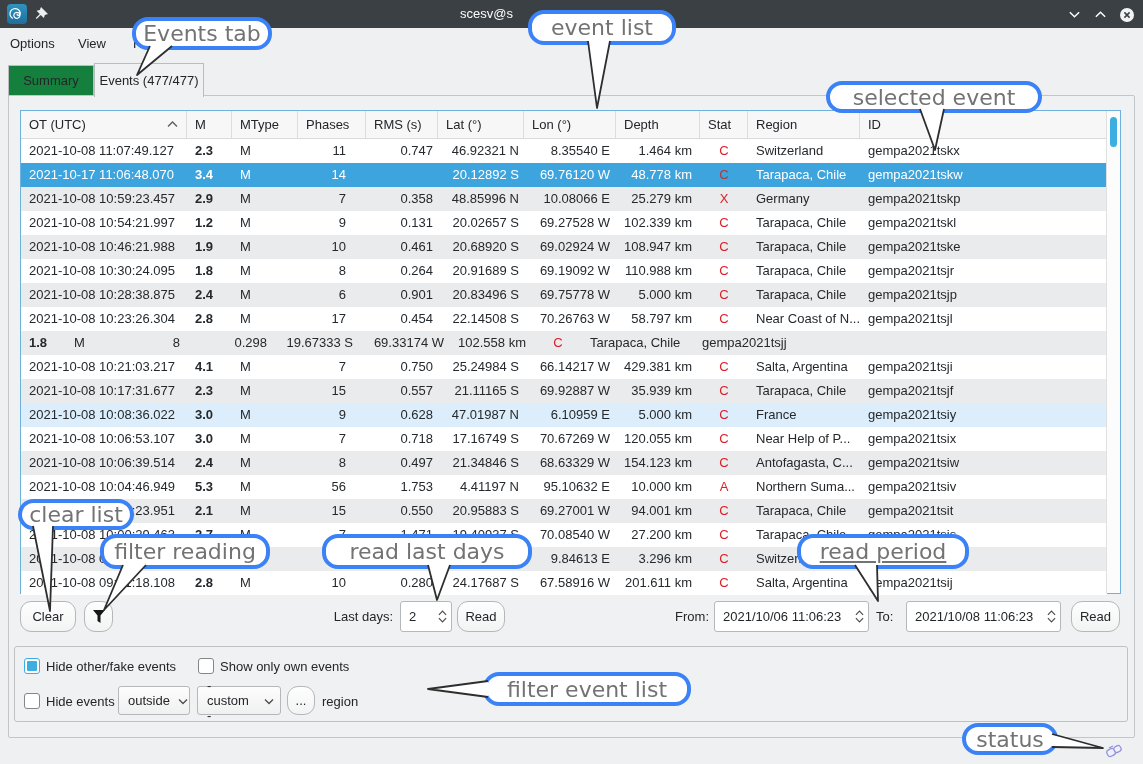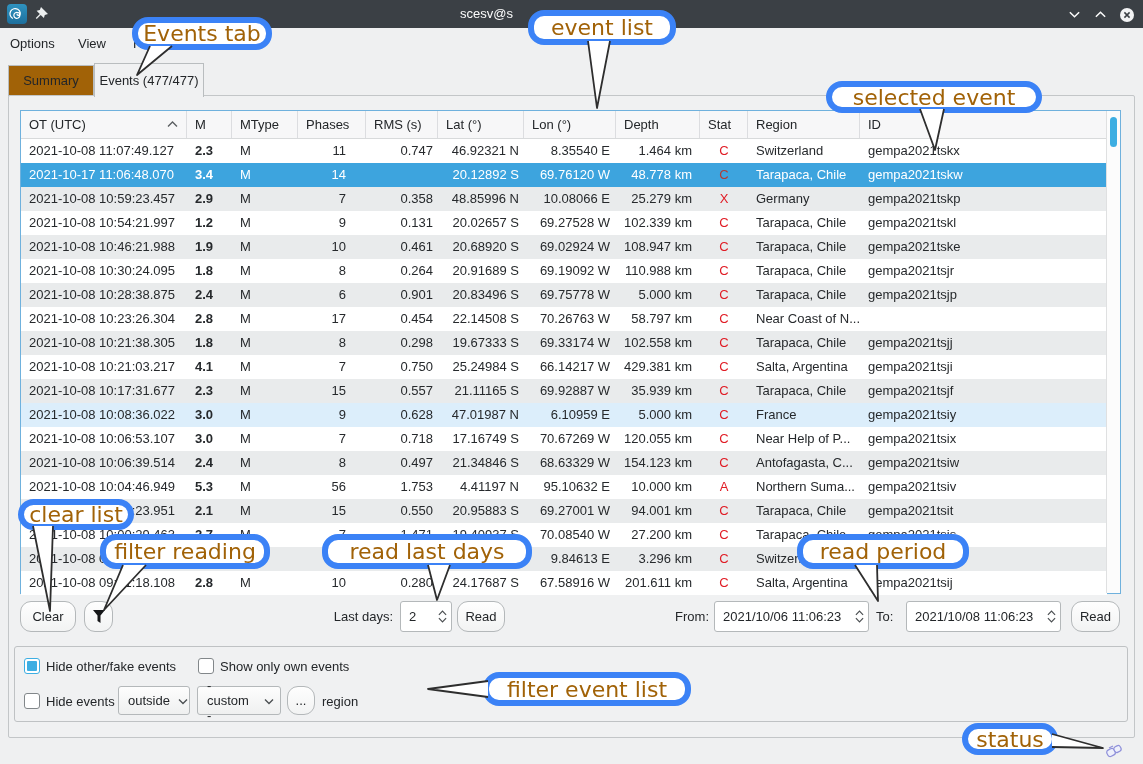--- a/index.html
+++ b/index.html
@@ -8,21 +8,21 @@
   
   .titlebar{position:absolute;left:0;top:0;width:1143px;height:28px;background:#3b4045}
   .titlebar .title{position:absolute;left:460px;top:0;height:28px;line-height:28px;color:#fcfcfc;font-size:13px}
   .appicon{position:absolute;left:7px;top:4px;width:20px;height:20px;border-radius:4px;background:linear-gradient(#2f93c0,#1d6f9d)}
   .pin{position:absolute;left:33px;top:5px;width:18px;height:18px}
   .winbtn{position:absolute;top:6px;width:17px;height:17px;display:flex;align-items:center;justify-content:center}
   
   .menuitem{position:absolute;top:28px;height:32px;line-height:32px;font-size:13px;color:#232629;padding:0 4px}
   
   .tab{position:absolute;box-sizing:border-box;border:1px solid #b9bdbf;display:flex;align-items:center;justify-content:center;font-size:13px;color:#232629}
-  .tab.inactive{left:8px;top:65px;width:86px;height:31px;background:#a16207;z-index:1}
+  .tab.inactive{left:8px;top:65px;width:86px;height:31px;background:#15803d;z-index:1}
   .tab.active{left:94px;top:63px;width:110px;height:34px;background:#f0f1f2;border-bottom:none;z-index:3}
   
   .panel{position:absolute;left:8px;top:95px;width:1127px;height:643px;background:#f0f1f2;border:1px solid #c3c6c8;box-sizing:border-box;border-radius:2px;z-index:2}
   
   .table{position:absolute;left:20px;top:110px;width:1101px;height:484px;background:#fff;border:1px solid #6fb1dd;box-sizing:border-box;z-index:4}
   .thead{display:flex;height:28px;width:calc(100% - 13px);background:#f7f7f8;border-bottom:1px solid #d8dadb;box-sizing:border-box}
   .th{box-sizing:border-box;border-right:1px solid #dcdde0;font-size:13px;color:#232629;display:flex;align-items:center;padding:0 4px 0 8px;overflow:hidden;white-space:nowrap}
   .tbody{width:calc(100% - 13px)}
   .tr{display:flex;height:24px;background:#fff}
   .tr.alt{background:#e9ebec}
@@ -44,23 +44,23 @@
   .field .spin{margin-left:auto;display:flex;flex-direction:column;align-items:center;gap:1px}
   .combo{position:absolute;height:29px;box-sizing:border-box;background:linear-gradient(#fdfdfd,#eff0f0);border:1px solid #b4b8ba;border-radius:3px;font-size:13px;color:#232629;display:flex;align-items:center;padding:0 6px 0 9px;z-index:5}
   .combo .car{margin-left:auto;padding-left:8px}
   .cb{position:absolute;width:16px;height:16px;background:#fff;border:1px solid #82878a;border-radius:3px;box-sizing:border-box;z-index:5}
   .cb.partial{border-color:#3daee2}
   .cb.partial::after{content:"";position:absolute;left:2px;top:2px;right:2px;bottom:2px;background:#3daee2;border-radius:1px}
   .cblabel{position:absolute;font-size:13px;color:#232629;line-height:16px;z-index:5}
   .groupbox{position:absolute;left:14px;top:646px;width:1114px;height:76px;border:1px solid #bfc2c4;border-radius:3px;box-sizing:border-box;z-index:4}
   .statusicon{position:absolute;left:1104px;top:741px;width:20px;height:20px;z-index:5}
   
-  .callout{position:absolute;background:#fff;border:6px solid #3b82f6;border-radius:16px;box-sizing:border-box;
+  .callout{position:absolute;background:#fff;border:4px solid #3b82f6;border-radius:16px;box-sizing:border-box;
            display:flex;align-items:center;justify-content:center;font-family:"DejaVu Sans",sans-serif;
-           font-size:22px;color:#a16207;z-index:65;white-space:nowrap}
+           font-size:22px;color:#737373;z-index:65;white-space:nowrap}
   #tails{position:absolute;left:0;top:0;width:1143px;height:764px;z-index:66;pointer-events:none}
 </style>
 </head>
 <body>
 
 <div class="titlebar">
   <div class="appicon">
     <svg width="20" height="20" viewBox="0 0 20 20">
       <path d="M10 10 a1.3 1.3 0 1 0 1.3 -1.3 a3 3 0 1 0 1.4 3.6 a5.2 5.2 0 1 0 -7.2 1.9" fill="none" stroke="#ffffff" stroke-width="1.2" stroke-linecap="round"></path>
     </svg>
@@ -233,23 +233,23 @@
         <div class="td a-l" style="width: 166px; padding-right: 4px;">2021-10-08 10:23:26.304</div>
         <div class="td a-l b" style="width: 45px; padding-right: 4px;">2.8</div>
         <div class="td a-l" style="width: 66px; padding-right: 4px;">M</div>
         <div class="td a-r" style="width: 68px; padding-right: 20px;">17</div>
         <div class="td a-r" style="width: 72px; padding-right: 5px;">0.454</div>
         <div class="td a-r" style="width: 86px; padding-right: 5px;">22.14508 S</div>
         <div class="td a-r" style="width: 92px; padding-right: 6px;">70.26763 W</div>
         <div class="td a-r" style="width: 84px; padding-right: 8px;">58.797 km</div>
         <div class="td a-c stat" style="width: 48px; padding-right: 2px;">C</div>
         <div class="td a-l" style="width: 112px; padding-right: 4px;">Near Coast of N...</div>
-      </div>
-      <div class="tr alt">
-        <div class="td a-l" style="width: 166px; padding-right: 4px;">2021-10-08 10:21:38.305</div>
+        <div class="td a-l" style="flex: 1 1 0%; padding-right: 4px;">gempa2021tsjl</div>
+      </div>
+      <div class="tr alt">
         <div class="td a-l b" style="width: 45px; padding-right: 4px;">1.8</div>
         <div class="td a-l" style="width: 66px; padding-right: 4px;">M</div>
         <div class="td a-r" style="width: 68px; padding-right: 20px;">8</div>
         <div class="td a-r" style="width: 72px; padding-right: 5px;">0.298</div>
         <div class="td a-r" style="width: 86px; padding-right: 5px;">19.67333 S</div>
         <div class="td a-r" style="width: 92px; padding-right: 6px;">69.33174 W</div>
         <div class="td a-r" style="width: 84px; padding-right: 8px;">102.558 km</div>
         <div class="td a-c stat" style="width: 48px; padding-right: 2px;">C</div>
         <div class="td a-l" style="width: 112px; padding-right: 4px;">Tarapaca, Chile</div>
         <div class="td a-l" style="flex: 1 1 0%; padding-right: 4px;">gempa2021tsjj</div>
@@ -484,15 +484,15 @@
     <path d="M488 681 L428 689 L488 697" fill="#ffffff" stroke="#2e2e2e" stroke-width="1.8" stroke-linejoin="round"></path>
     <path d="M1052 734 L1103 748 L1052 747" fill="#ffffff" stroke="#2e2e2e" stroke-width="1.8" stroke-linejoin="round"></path>
   </svg>
 
 <div class="callout" style="left: 132px; top: 17px; width: 140px; height: 33px;">Events tab</div>
 <div class="callout" style="left: 528px; top: 10px; width: 148px; height: 35px;">event list</div>
 <div class="callout" style="left: 826px; top: 81px; width: 216px; height: 32px;">selected event</div>
 <div class="callout" style="left: 18px; top: 499px; width: 116px; height: 31px;">clear list</div>
 <div class="callout" style="left: 100px; top: 534px; width: 170px; height: 35px;">filter reading</div>
 <div class="callout" style="left: 322px; top: 534px; width: 210px; height: 35px;">read last days</div>
-<div class="callout" style="left: 797px; top: 534px; width: 172px; height: 35px;">read period</div>
+<div class="callout" style="left: 797px; top: 534px; width: 172px; height: 35px; text-decoration: underline;">read period</div>
 <div class="callout" style="left: 483px; top: 672px; width: 208px; height: 34px;">filter event list</div>
 <div class="callout" style="left: 962px; top: 723px; width: 96px; height: 32px;">status</div>
 
 </body></html>

